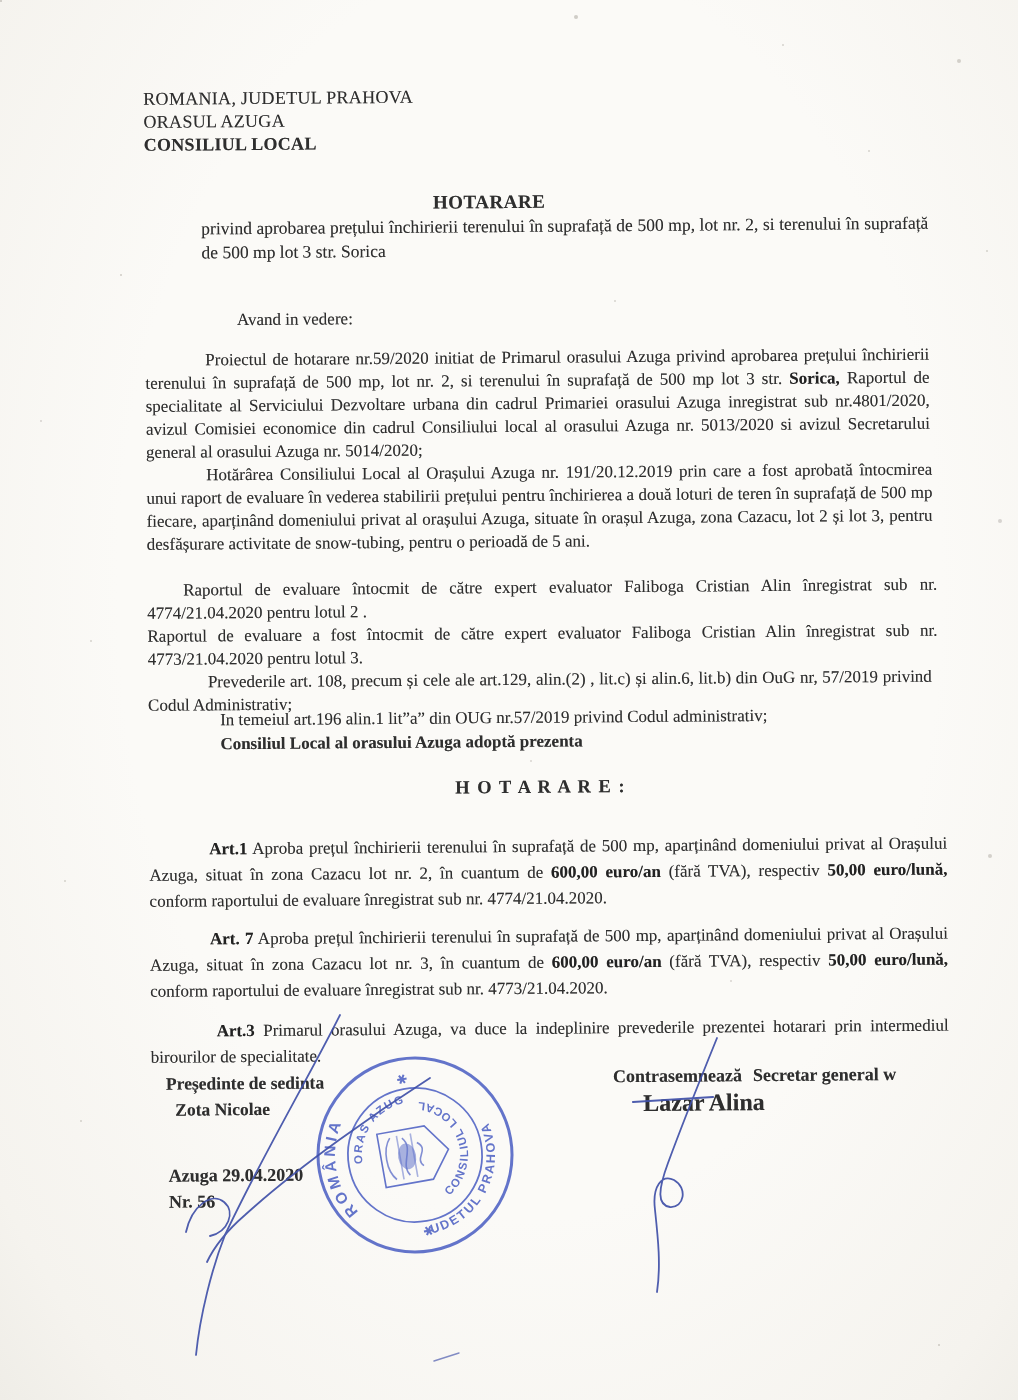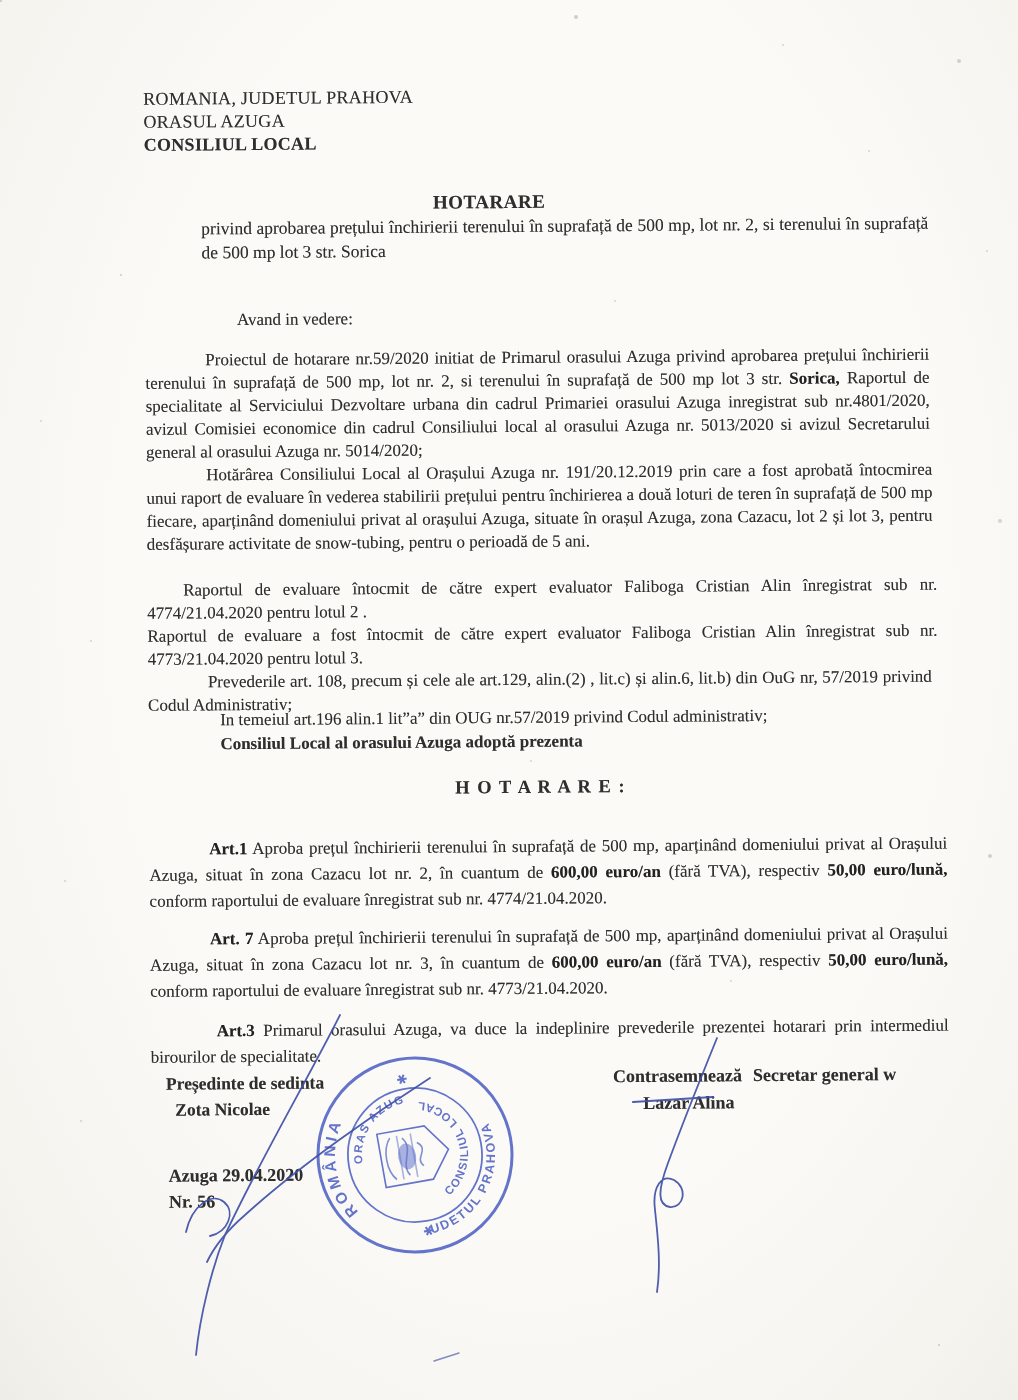--- a/index.html
+++ b/index.html
@@ -28,21 +28,21 @@
   .hot2{left:148px;top:776px;width:784px;text-align:center;font-weight:bold;font-size:18.5px;letter-spacing:1.5px;}
   .art{left:148px;top:0;width:798px;text-indent:60px;line-height:26px;text-align:justify;}
   .art1{top:817px;}
   .art2{top:907px;}
   .art3{top:999px;text-indent:66px;}
   .sig{font-weight:bold;font-size:17.5px;line-height:26px;}
   .president{left:163px;top:1068px;}
   .president .nm{margin-left:9px;}
   .countersign{left:610px;top:1064px;font-size:18px;}
   .countersign .role{margin-left:11px;}
-  .secname{left:640px;top:1091px;font-size:18px;}
+  .secname{left:640px;top:1091px;font-size:24px;}
   .dateblk{left:165px;top:1160px;font-size:18px;}
   .stamp{position:absolute;left:308px;top:1048px;}
   .pen{position:absolute;left:0;top:0;pointer-events:none;}
   .specks{position:absolute;left:0;top:0;width:2px;height:2px;border-radius:50%;
     background:rgba(125,120,110,.4);
     box-shadow:575px 16px 0 1px rgba(125,120,110,.35), 782px 44px 0 0 rgba(125,120,110,.3),
       958px 60px 0 1px rgba(125,120,110,.3), 120px 274px 0 0 rgba(125,120,110,.35),
       986px 250px 0 0 rgba(125,120,110,.3), 90px 640px 0 0 rgba(125,120,110,.3),
       999px 520px 0 1px rgba(125,120,110,.28), 64px 880px 0 0 rgba(125,120,110,.3),
       989px 855px 0 1px rgba(125,120,110,.3), 938px 1344px 0 0 rgba(125,120,110,.35),

